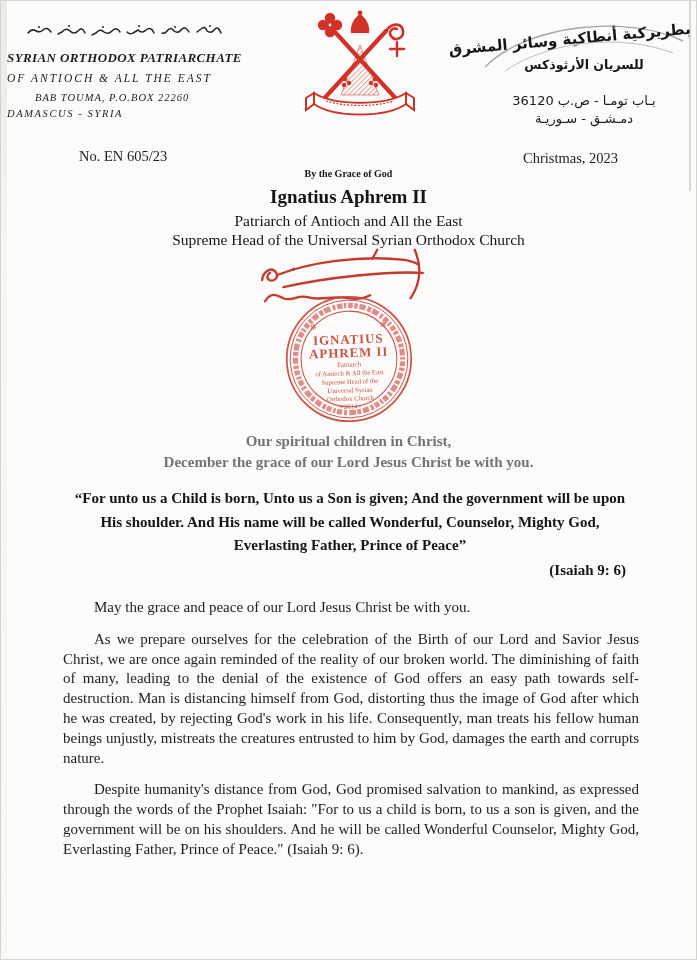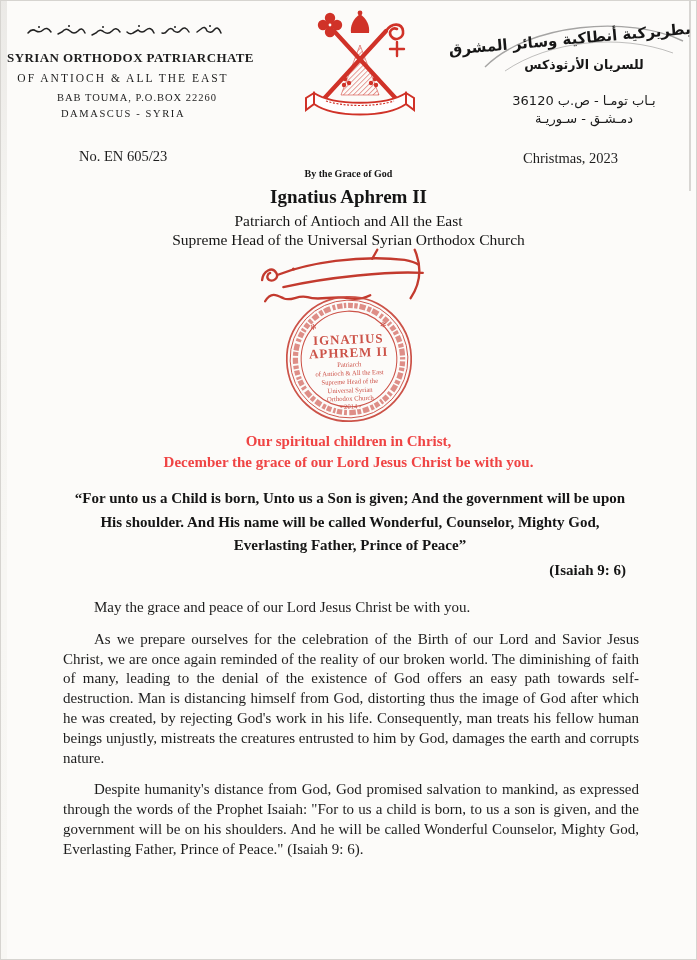--- a/index.html
+++ b/index.html
@@ -6,21 +6,21 @@
   .page{
     position:relative;width:697px;height:960px;margin:0 auto;
     background:#fcfbf9;border:1px solid #d6d4d0;box-sizing:border-box;
     font-family:"Liberation Serif", serif;color:#1d1d1d;overflow:hidden;
   }
   .edge-left{position:absolute;left:0;top:0;width:6px;height:100%;
     background:linear-gradient(180deg,#dddbd7,#f1f0ec 25%,#f5f4f0);opacity:.55;}
   .edge-right{position:absolute;right:5px;top:0;width:2px;height:190px;background:#b3b1ad;opacity:.5;}
 
   
-  .lh-left{position:absolute;left:6px;top:20px;width:232px;text-align:center;}
+  .lh-left{position:absolute;left:6px;top:20px;width:232px;font-style:italic;}
   .syriac-svg{display:block;margin:0 auto;width:212px;height:20px;}
   .org-name{font-weight:bold;font-size:13px;letter-spacing:.4px;margin-top:9px;white-space:nowrap;}
   .org-sub{font-size:11.5px;letter-spacing:2px;margin-top:6px;white-space:nowrap;}
   .addr1{font-size:10.5px;letter-spacing:1px;margin-top:8px;white-space:nowrap;padding-left:28px;}
   .addr2{font-size:10.5px;letter-spacing:1.6px;margin-top:5px;white-space:nowrap;}
 
   .crest-svg{position:absolute;left:299px;top:8px;width:120px;height:114px;}
 
   .lh-right{position:absolute;left:476px;top:10px;width:214px;text-align:center;}
   .callig-wrap{position:relative;height:76px;}
@@ -46,21 +46,21 @@
   .h-t2{font-size:15.5px;margin-top:1px;}
 
   
   .signature-svg{position:absolute;left:252px;top:245px;width:192px;height:64px;}
   .seal-svg{position:absolute;left:281px;top:291px;width:134px;height:134px;
     transform:rotate(-2deg);opacity:.93;}
   .seal-text{font-family:"Liberation Serif", serif;}
 
   
   .salutation{position:absolute;left:0;right:0;top:430px;text-align:center;
-    font-weight:bold;font-size:15px;line-height:21px;color:#ef4444;}
+    font-weight:bold;font-size:15px;line-height:21px;color:#737373;}
   .quote{position:absolute;left:70px;width:558px;top:486px;text-align:center;
     font-weight:bold;font-size:15px;line-height:23.5px;color:#151515;}
   .isaiah{position:absolute;right:70px;top:561px;font-weight:bold;font-size:15px;color:#151515;}
   .body-text{position:absolute;left:62px;width:576px;top:597px;
     font-size:15px;line-height:19.8px;text-align:justify;color:#1d1d1d;}
   .body-text p{margin:0;text-indent:31px;}
   .body-text p + p{margin-top:12px;}
 </style>
 </head>
 <body>

